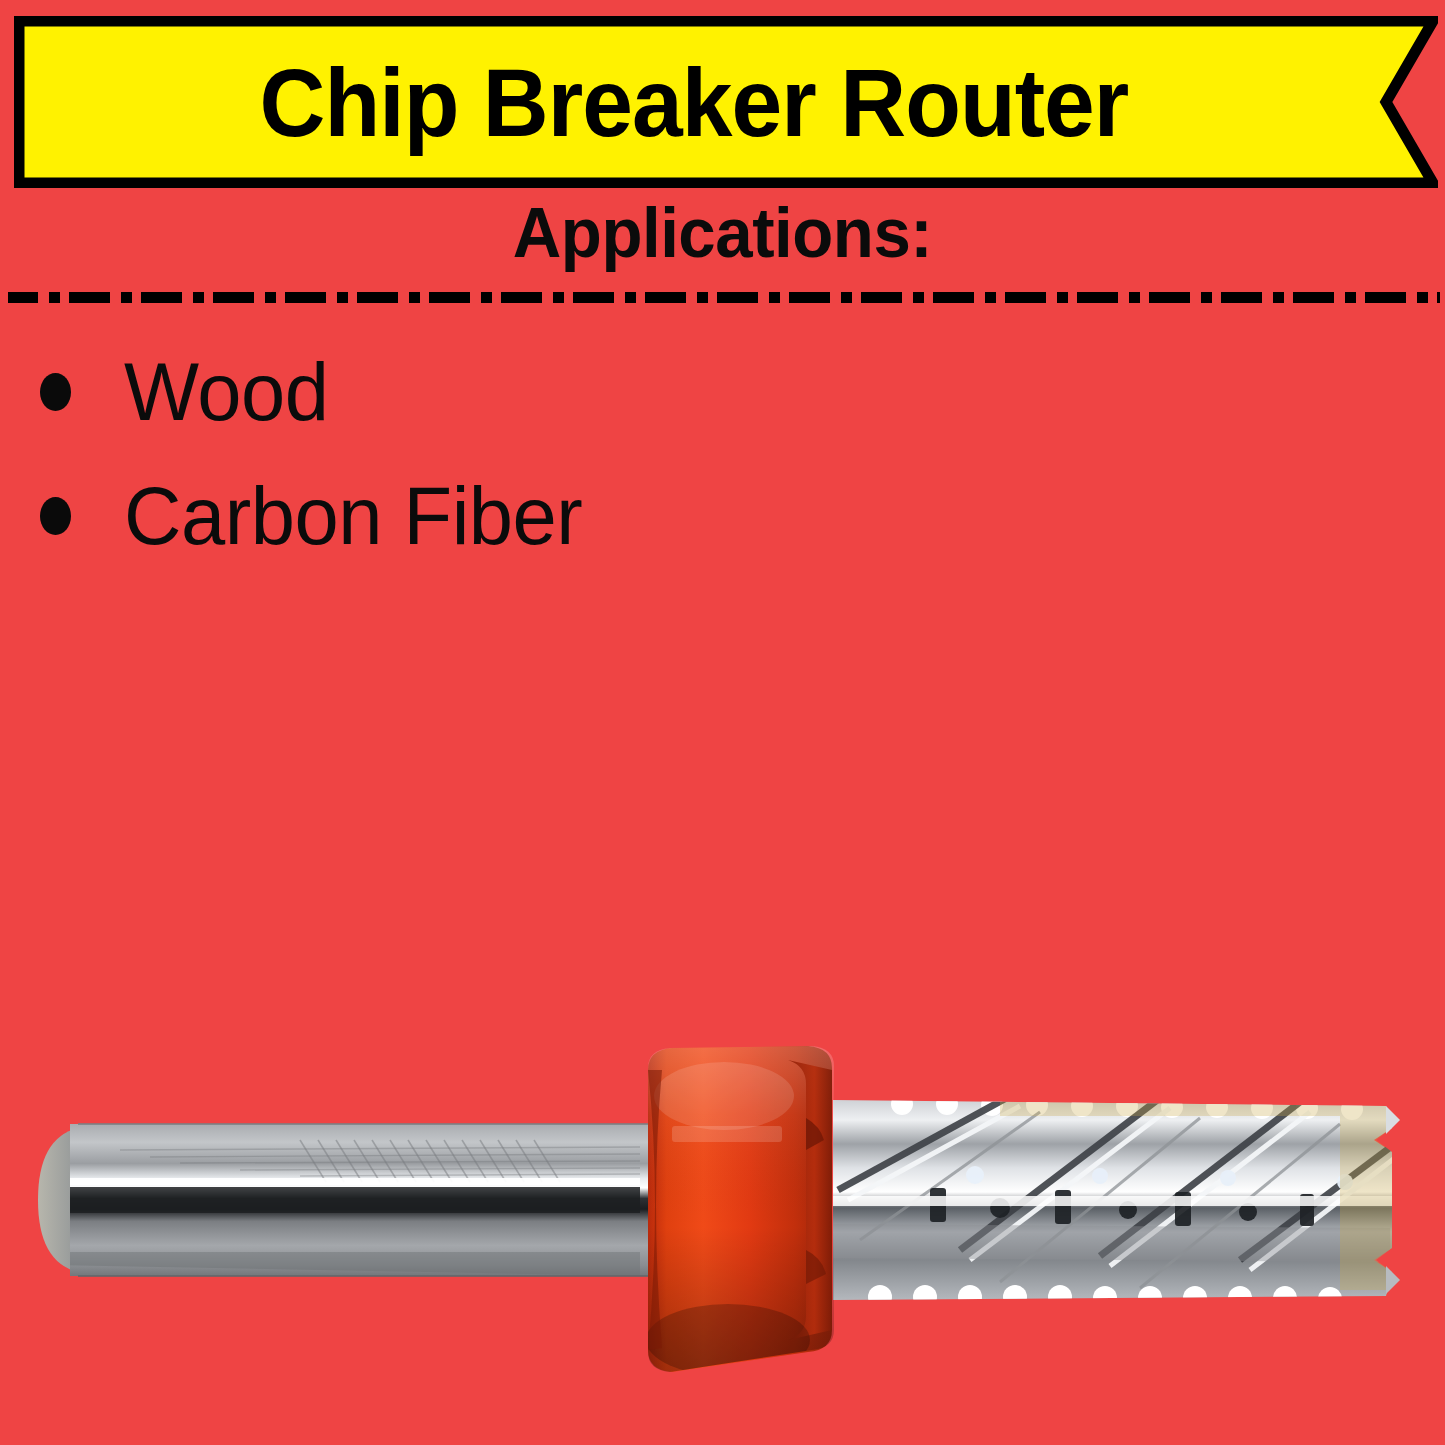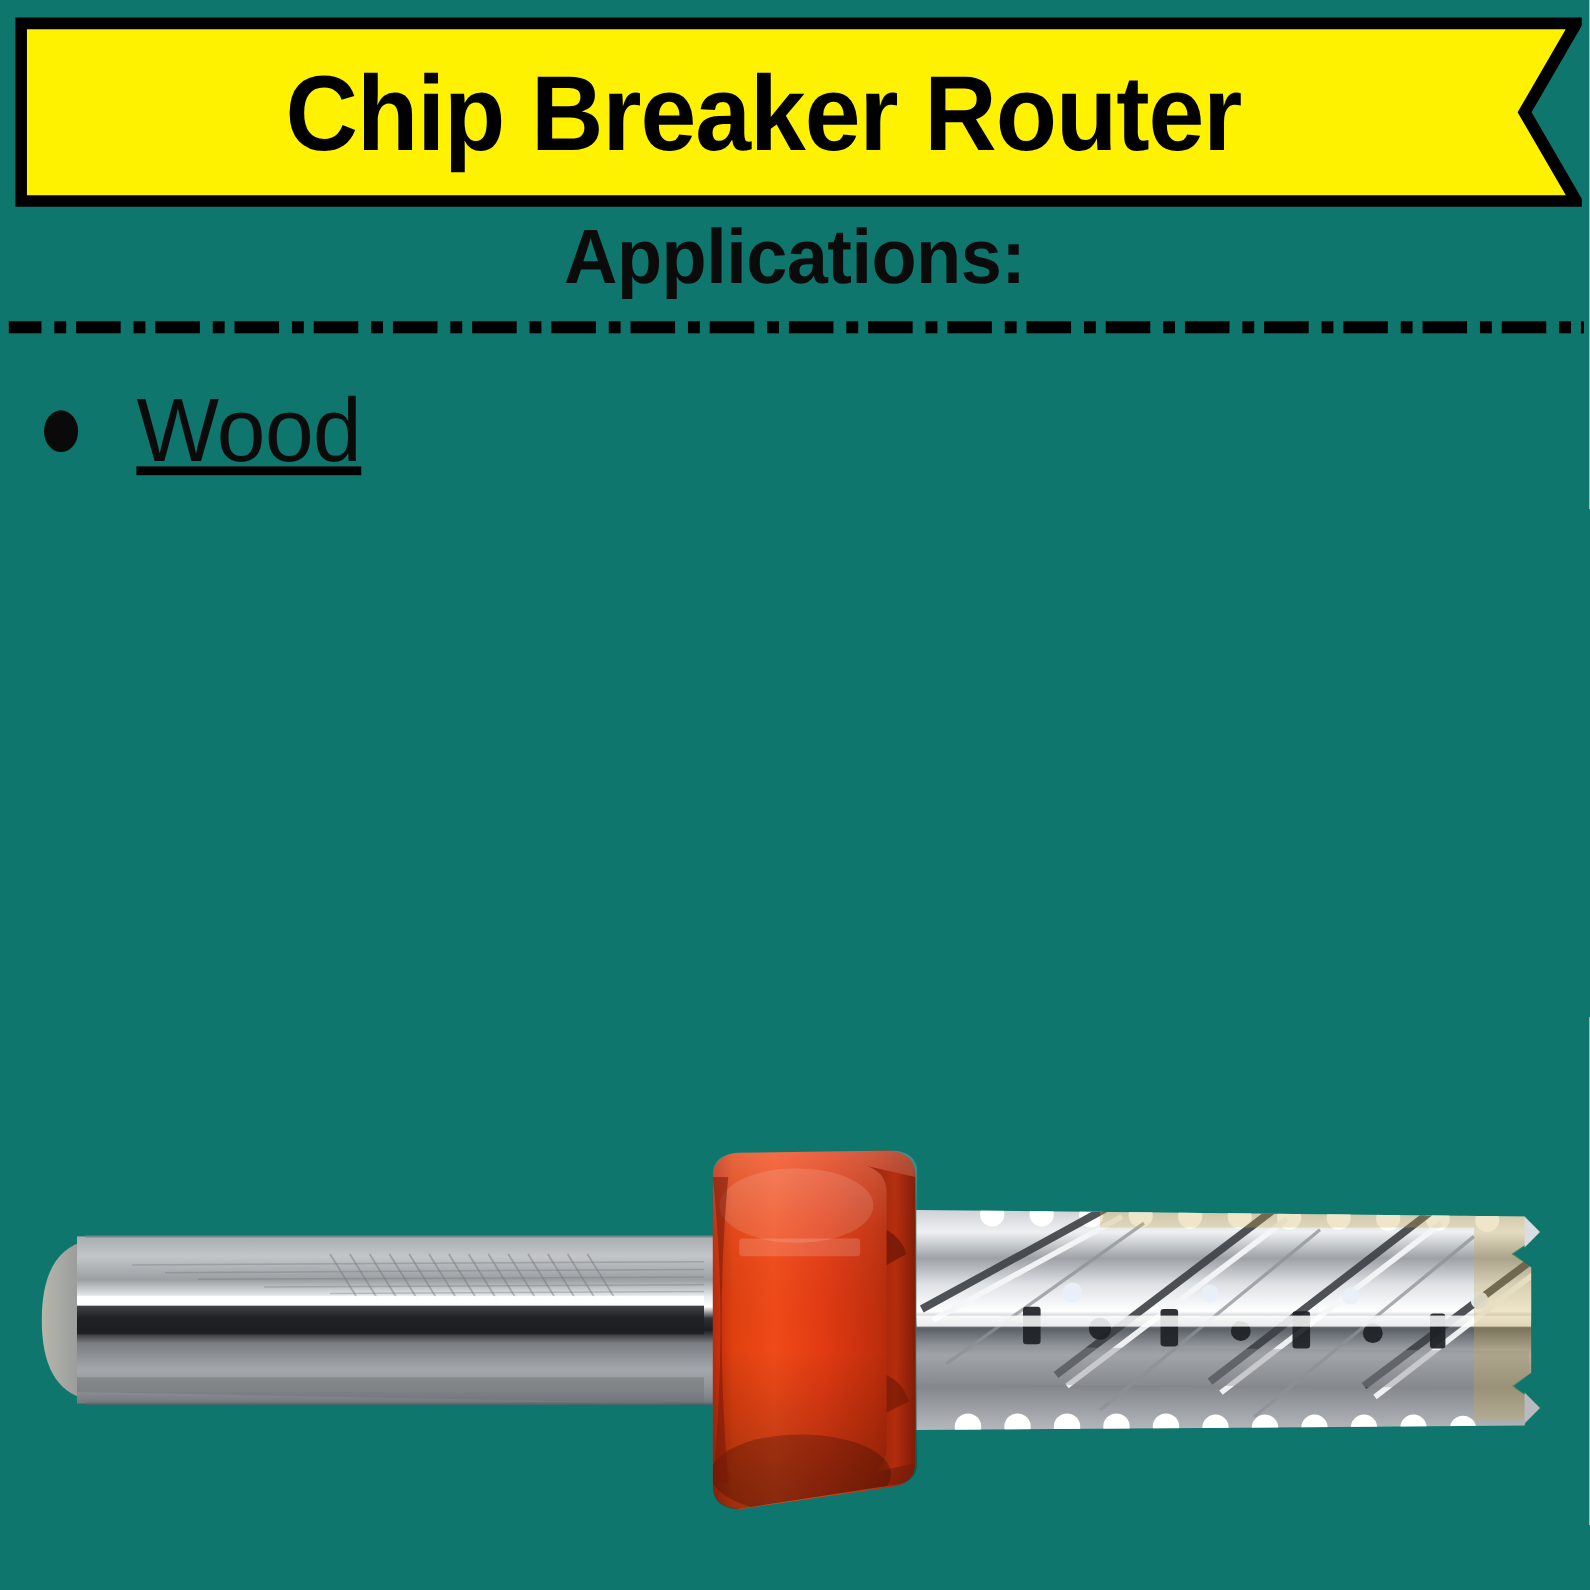--- a/index.html
+++ b/index.html
@@ -9,21 +9,21 @@
     background: #ffffff;
   }
   body {
     font-family: "Liberation Sans", "DejaVu Sans", sans-serif;
   }
 
   #page {
     position: relative;
     width: 1445px;
     height: 1445px;
-    background: #0f766e;
+    background: #ef4444;
     overflow: hidden;
   }
 
   
   .banner-wrap {
     position: absolute;
     left: 14px;
     top: 16px;
     width: 1424px;
     height: 172px;
@@ -94,21 +94,20 @@
 
   
   .bullet-list {
     position: absolute;
     left: 0;
     top: 330px;
     width: 1445px;
     margin: 0;
     padding: 0;
     list-style: none;
-    text-decoration: underline;
   }
   .bullet-item {
     position: relative;
     height: 124px;
     padding-left: 124px;
     display: flex;
     align-items: center;
   }
   .bullet-dot {
     position: absolute;
@@ -159,20 +158,24 @@
   </div>
 
   <div class="apps-heading">Applications:</div>
 
   <div class="divider"></div>
 
   <ul class="bullet-list">
     <li class="bullet-item">
       <span class="bullet-dot"></span>
       <span class="bullet-text">Wood</span>
+    </li>
+    <li class="bullet-item">
+      <span class="bullet-dot"></span>
+      <span class="bullet-text">Carbon Fiber</span>
     </li>
   </ul>
 
   <div class="tool-photo">
     <svg class="tool-svg" viewBox="0 0 1445 400" preserveAspectRatio="none">
       <defs>
 
         <linearGradient id="shankGrad" x1="0" y1="0" x2="0" y2="1">
           <stop offset="0.00" stop-color="#a9acb0"></stop>
           <stop offset="0.12" stop-color="#c3c6c9"></stop>

